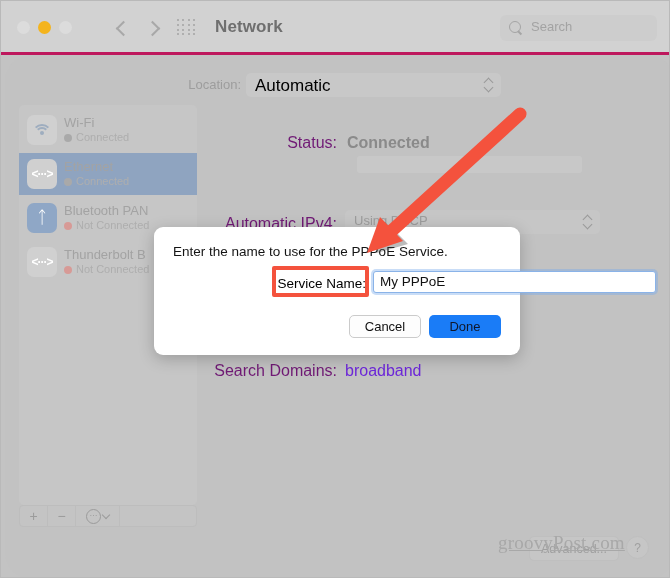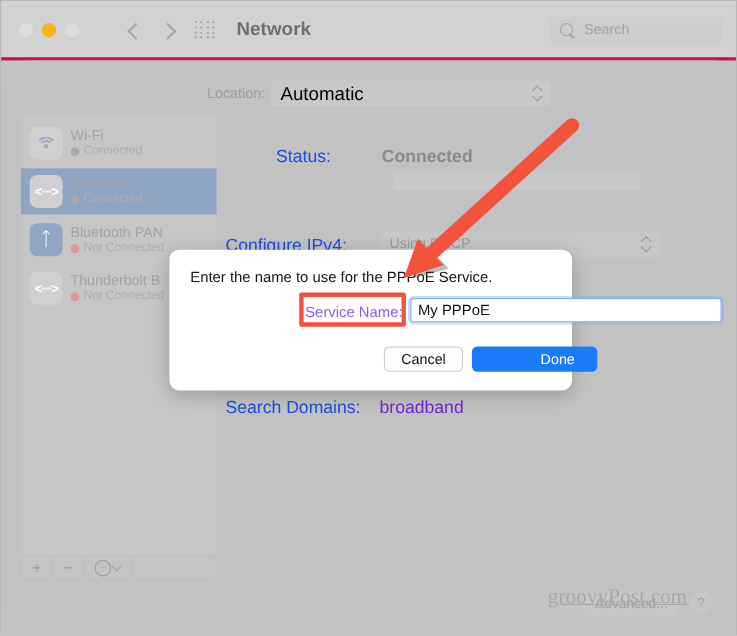--- a/index.html
+++ b/index.html
@@ -303,21 +303,21 @@
   .sbtool .cv {
     width: 5px; height: 5px;
     border-left: 1.3px solid #9b9b9b;
     border-bottom: 1.3px solid #9b9b9b;
     transform: rotate(-45deg);
     margin-bottom: 3px;
   }
 
   
   .detail { position: absolute; left: 0; top: 0; width: 670px; height: 524px; }
-  .dlabel { color: #1d4ed8; text-align: left; position: absolute; }
+  .dlabel { color: #701a75; text-align: right; position: absolute; }
   .dvalue { color: #6d28d9; position: absolute; }
   .dvalue.bold { font-weight: bold; color: #8a8a8a; }
   .blurbar {
     position: absolute;
     background: #c8c8c8;
     border-radius: 3px;
   }
   .cfgpop {
     position: absolute;
     left: 350px; top: 150px;
@@ -377,21 +377,21 @@
     left: 19px; top: 17px;
     font-size: 13.5px;
     color: #141414;
   }
   .sheet-fieldlabel {
     position: absolute;
     left: 19px; top: 49px;
     width: 193px;
     text-align: right;
     font-size: 13.5px;
-    color: #8b5cf6;
+    color: #000000;
   }
   .sheet-input {
     position: absolute;
     left: 219px; top: 44px;
     width: 283px; height: 22px;
     background: #ffffff;
     border: 1px solid #8ab3e8;
     border-radius: 3px;
     box-sizing: border-box;
     box-shadow: 0 0 0 2px rgba(120,170,235,.40);
@@ -425,25 +425,24 @@
     align-items: center;
     justify-content: center;
   }
   .btn-done {
     position: absolute;
     left: 428px; top: 314px;
     width: 72px; height: 23px;
     background: #1a7cf7;
     border-radius: 5px;
     font-size: 13px;
-    color: #ffffff;
+    color: #0f172a;
     display: flex;
     align-items: center;
     justify-content: center;
-    padding-left: 42px;
   }
 
   
   .arrow-layer {
     position: absolute;
     left: 0; top: 0;
     width: 670px; height: 578px;
     pointer-events: none;
   }
 </style>
@@ -499,21 +498,21 @@
         <div class="txt">Automatic</div>
         <div class="updown"></div>
       </div>
     </div>
 
     <div class="detail">
       <div class="dlabel" style="left:246px; top:79px; width:86px;">Status:</div>
       <div class="dvalue bold" style="left:342px; top:79px;">Connected</div>
       <div class="blurbar" style="left:352px; top:101px; width:225px; height:17px;"></div>
 
-      <div class="dlabel" style="left:200px; top:160px; width:132px;">Configure IPv4:</div>
+      <div class="dlabel" style="left:200px; top:160px; width:132px;">Automatic IPv4:</div>
       <div class="cfgpop" style="left:340px; top:155px;">
         <div class="txt" style="position:absolute;left:9px;top:3px;font-size:13px;color:#9c9c9c;">Using DHCP</div>
         <div class="updown"></div>
       </div>
 
       <div class="dlabel" style="left:200px; top:307px; width:132px;">Search Domains:</div>
       <div class="dvalue" style="left:340px; top:307px;">broadband</div>
 
       <div class="advbtn">Advanced...</div>
       <div class="helpbtn">?</div>

